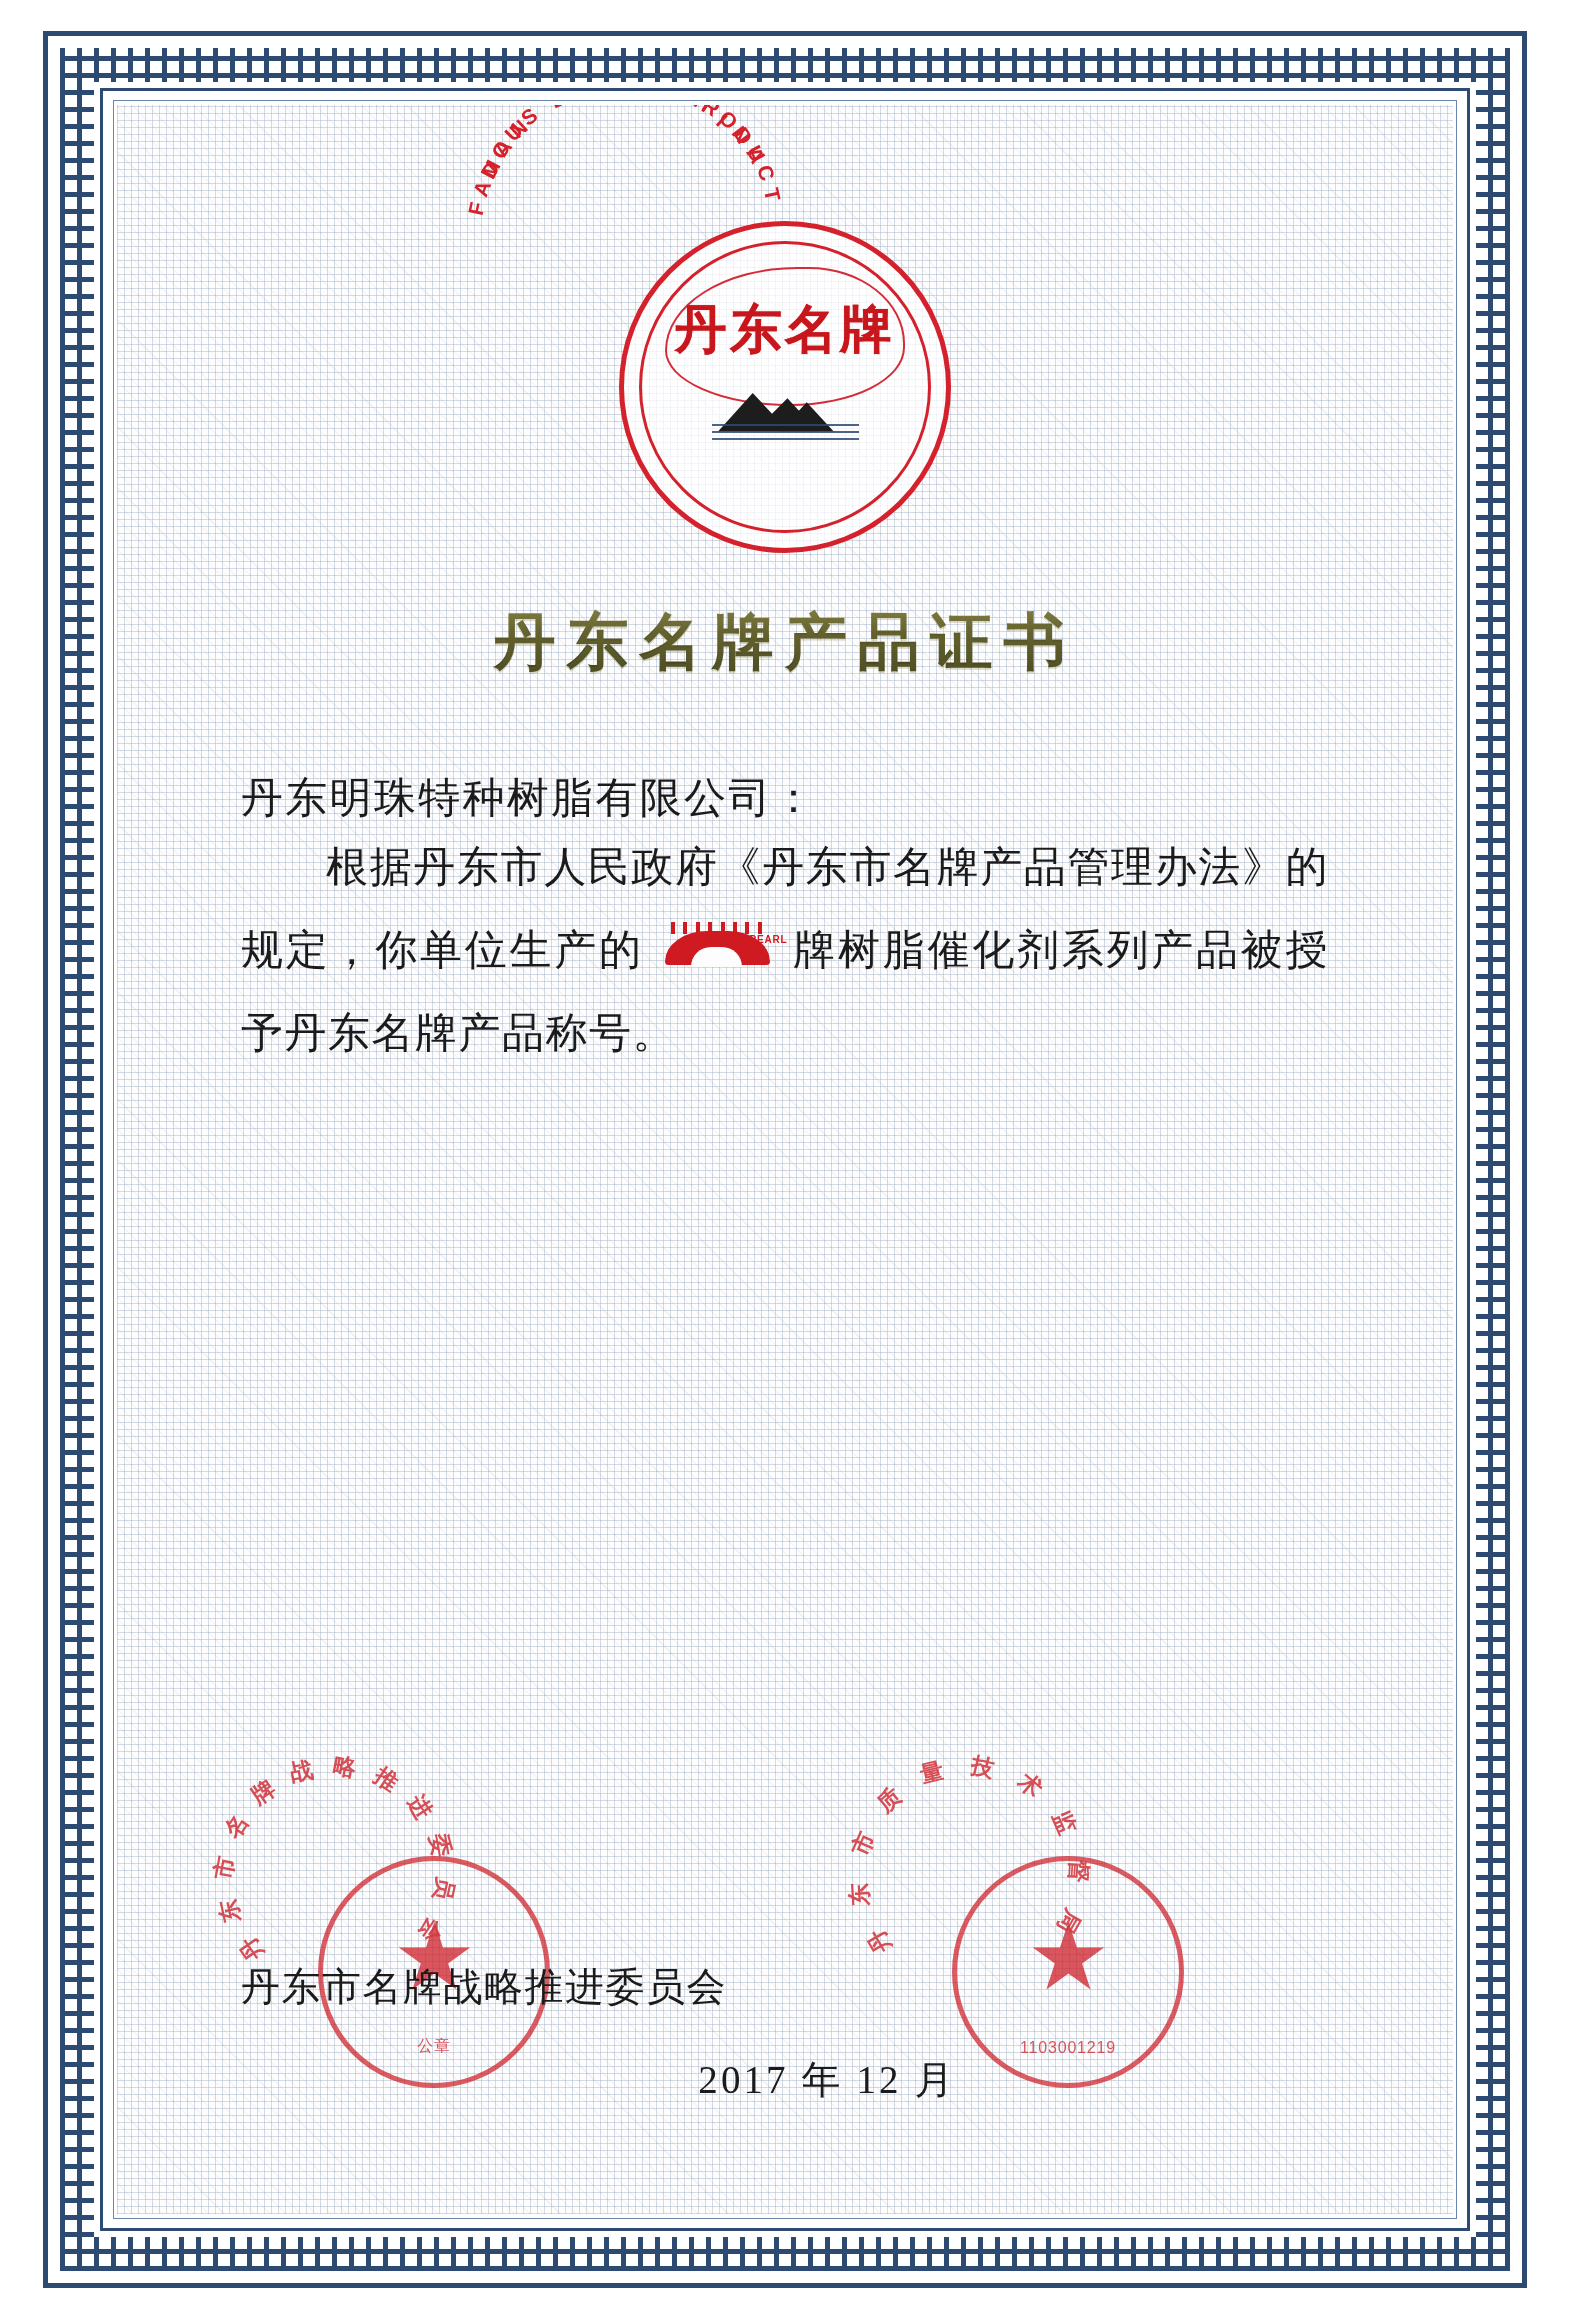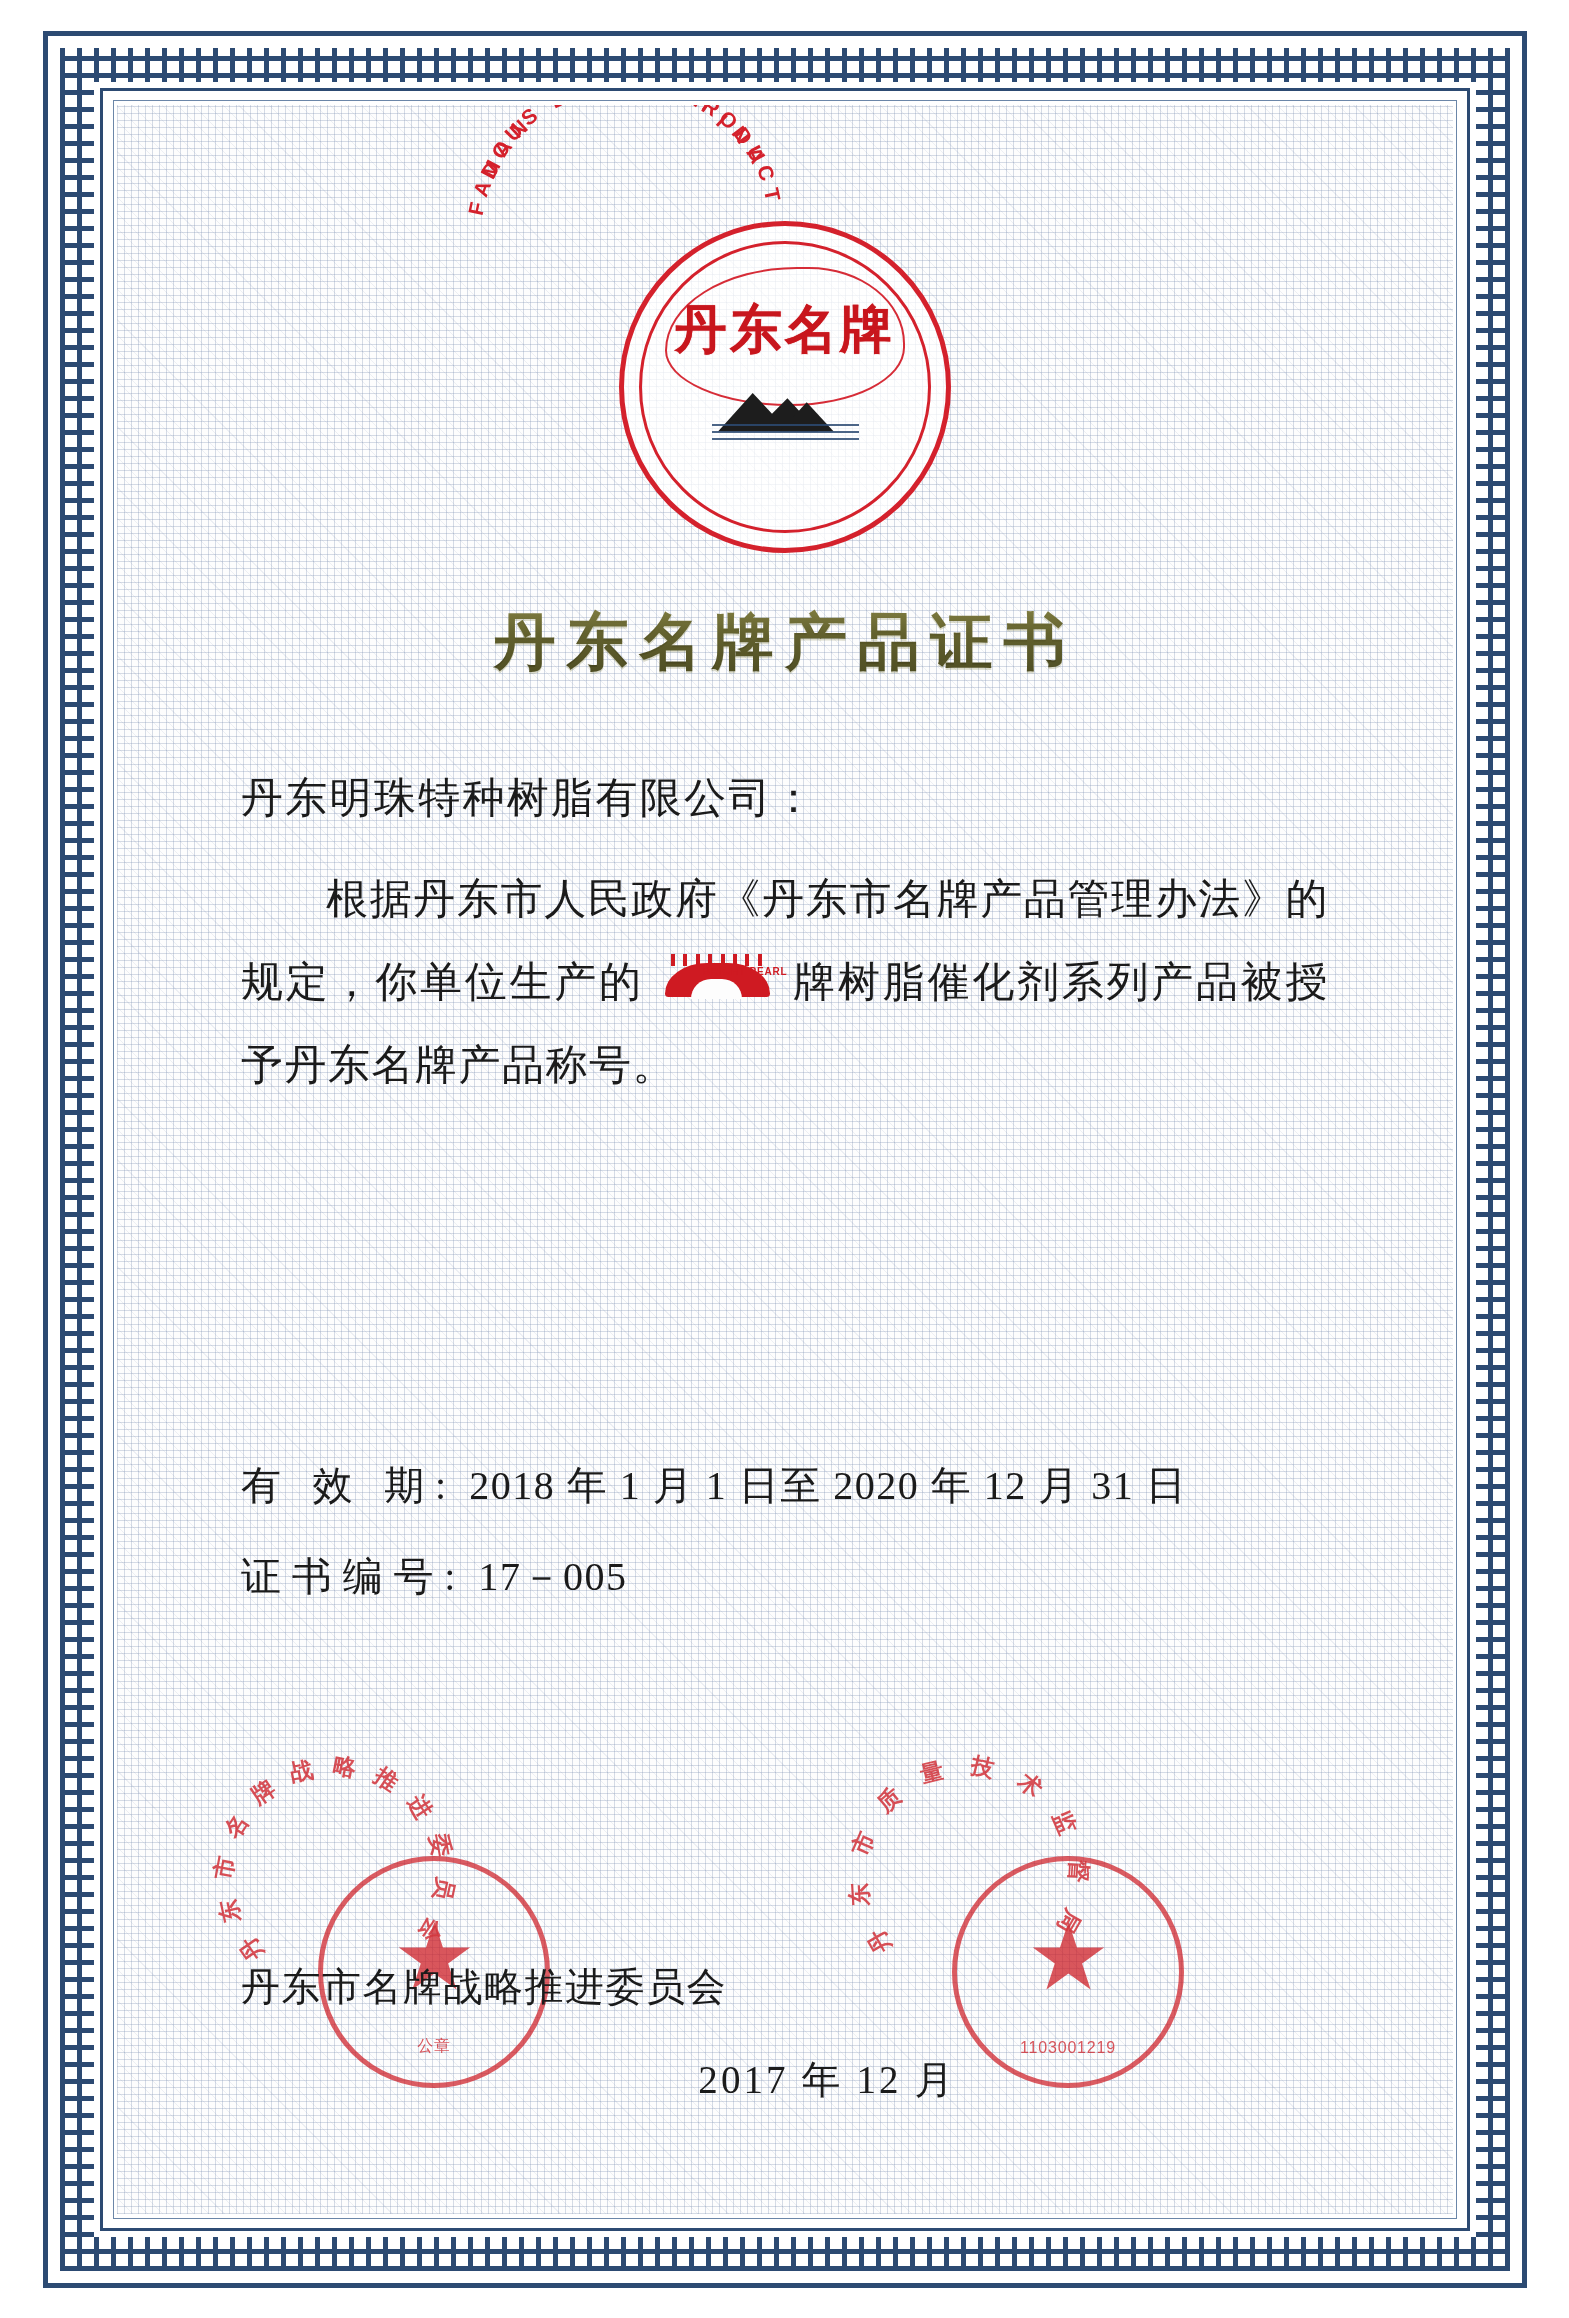--- a/index.html
+++ b/index.html
@@ -202,21 +202,20 @@
     position: absolute;
     left: 124px;
     right: 124px;
     top: 665px;
     font-family: "Liberation Serif", serif;
     color: #1b1b1b;
   }
   .recipient {
     font-size: 42px;
     letter-spacing: 2.3px;
-    margin-bottom: 32px;
     font-family: Liberation Mono, monospace;
   }
   .para {
     font-size: 42px;
     line-height: 83px;
     letter-spacing: 1.5px;
     text-align: justify;
   }
   .para .indent { display: inline-block; width: 85px; }
 
@@ -435,30 +434,20 @@
       <div class="para">
         <span class="indent"></span><span>根据丹东市人民政府《丹东市名牌产品管理</span><span>办法》的规定，你单位生产的</span><span class="inline-logo">
           <span class="pearl-rays"></span>
           <span class="pearl-dome"></span>
           <span class="pearl-cut"></span>
           <span class="pearl-label">BRIGHT PEARL</span>
         </span><span>牌树脂催</span><span>化剂系列产品被授予丹东名牌产品称号。</span>
       </div>
     </div>
 
-    <div class="fields">
-      <div class="field-row">
-        <span class="field-label">有 效 期:</span>
-        <span class="field-value">2018 年 1 月 1 日至 2020 年 12 月 31 日</span>
-      </div>
-      <div class="field-row">
-        <span class="field-label">证书编号:</span>
-        <span class="field-value">17－005</span>
-      </div>
-    </div>
 
     <div class="seal seal-left">
       <div class="star"></div>
       <div class="seal-text">
         <span id="sealLeftText" style="left: 0px; top: 0px; width: 100%; height: 100%; transform: none;">
             <span style="position: absolute; left: 0px; top: 0px; font-size: 23px; transform-origin: 50% 50%; transform: rotate(-125deg) translate(0px, -94px) rotate(0deg) translate(-50%, -50%);">丹</span>
             <span style="position: absolute; left: 0px; top: 0px; font-size: 23px; transform-origin: 50% 50%; transform: rotate(-102.273deg) translate(0px, -94px) rotate(0deg) translate(-50%, -50%);">东</span>
             <span style="position: absolute; left: 0px; top: 0px; font-size: 23px; transform-origin: 50% 50%; transform: rotate(-79.5455deg) translate(0px, -94px) rotate(0deg) translate(-50%, -50%);">市</span>
             <span style="position: absolute; left: 0px; top: 0px; font-size: 23px; transform-origin: 50% 50%; transform: rotate(-56.8182deg) translate(0px, -94px) rotate(0deg) translate(-50%, -50%);">名</span>
             <span style="position: absolute; left: 0px; top: 0px; font-size: 23px; transform-origin: 50% 50%; transform: rotate(-34.0909deg) translate(0px, -94px) rotate(0deg) translate(-50%, -50%);">牌</span>

